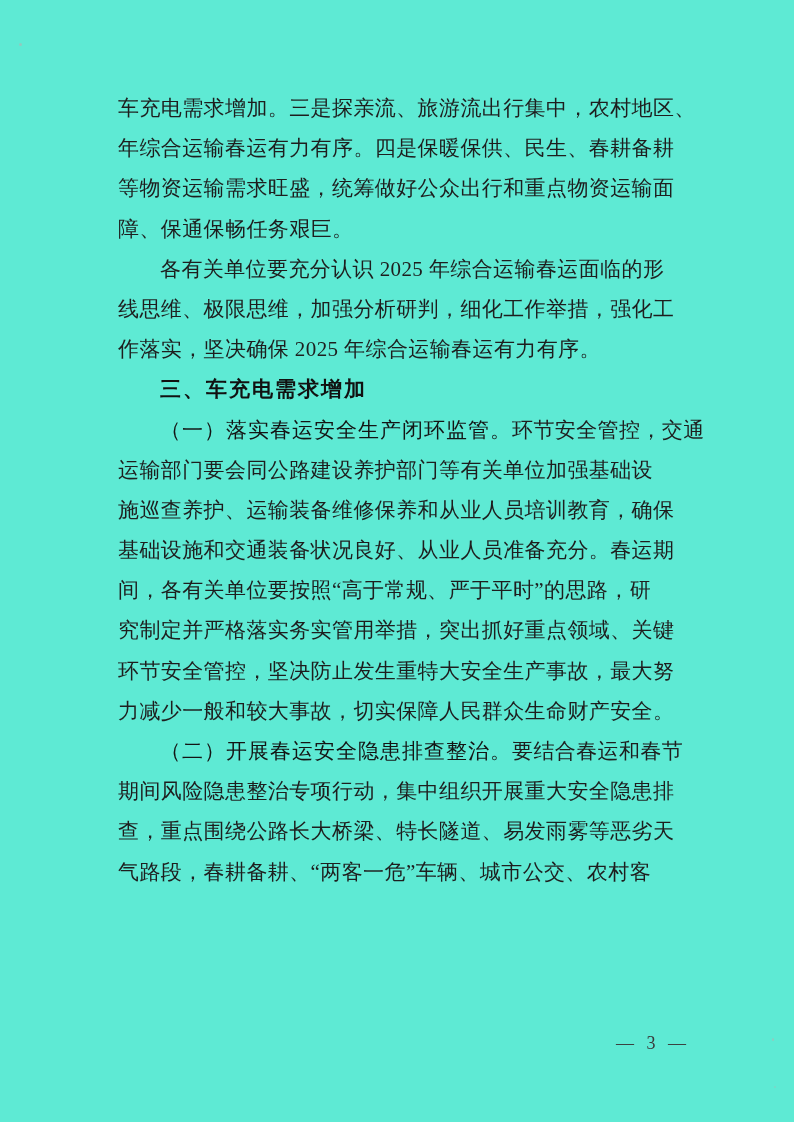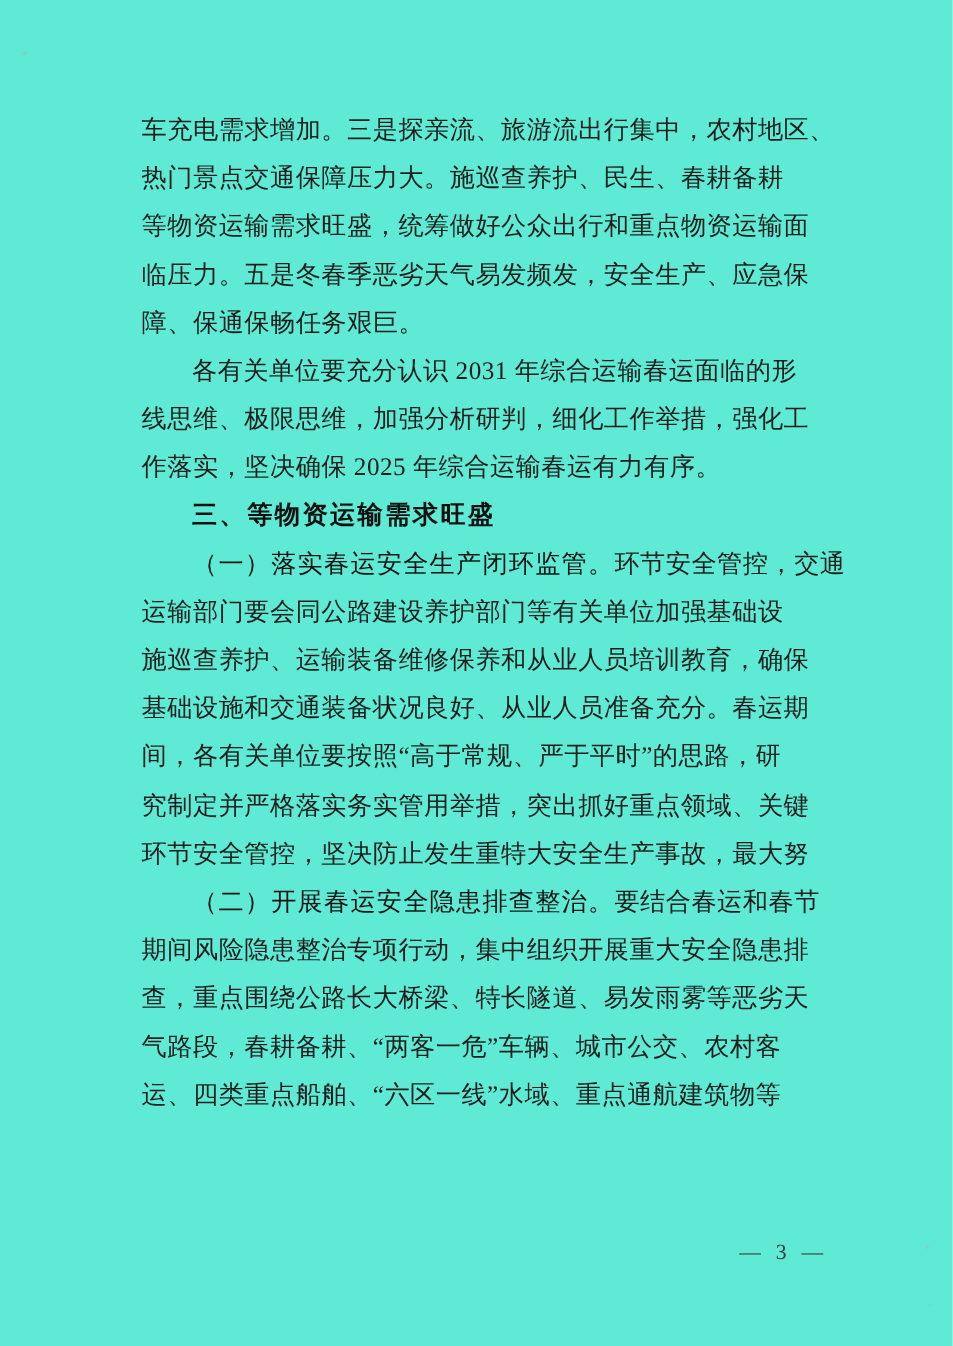--- a/index.html
+++ b/index.html
@@ -69,46 +69,45 @@
 
 <div class="page">
 
   <div class="speck speck-1"></div>
   <div class="speck speck-2"></div>
   <div class="speck speck-3"></div>
 
   <div class="text-block">
 
     <div class="line">车充电需求增加。三是探亲流、旅游流出行集中，农村地区、</div>
-    <div class="line">热门景点交通保障压力大。施巡查养护、民生、春耕备耕</div>
+    <div class="line">年综合运输春运有力有序。四是保暖保供、民生、春耕备耕</div>
     <div class="line">等物资运输需求旺盛，统筹做好公众出行和重点物资运输面</div>
-    <div class="line">临压力。五是冬春季恶劣天气易发频发，安全生产、应急保</div>
     <div class="line">障、保通保畅任务艰巨。</div>
 
-    <div class="line indent">各有关单位要充分认识 2031 年综合运输春运面临的形</div>
+    <div class="line indent">各有关单位要充分认识 2025 年综合运输春运面临的形</div>
     <div class="line">线思维、极限思维，加强分析研判，细化工作举措，强化工</div>
     <div class="line">作落实，坚决确保 2025 年综合运输春运有力有序。</div>
 
-    <div class="line indent section-heading">三、等物资运输需求旺盛</div>
+    <div class="line indent section-heading">三、车充电需求增加</div>
 
     <div class="line indent">
       <span class="lead-bold">（一）落实春运安全生产闭环监管。</span><span>环节安全管控，交通</span>
     </div>
     <div class="line">运输部门要会同公路建设养护部门等有关单位加强基础设</div>
     <div class="line">施巡查养护、运输装备维修保养和从业人员培训教育，确保</div>
     <div class="line">基础设施和交通装备状况良好、从业人员准备充分。春运期</div>
     <div class="line">间，各有关单位要按照“高于常规、严于平时”的思路，研</div>
     <div class="line">究制定并严格落实务实管用举措，突出抓好重点领域、关键</div>
     <div class="line">环节安全管控，坚决防止发生重特大安全生产事故，最大努</div>
+    <div class="line">力减少一般和较大事故，切实保障人民群众生命财产安全。</div>
 
     <div class="line indent">
       <span class="lead-bold">（二）开展春运安全隐患排查整治。</span><span>要结合春运和春节</span>
     </div>
     <div class="line">期间风险隐患整治专项行动，集中组织开展重大安全隐患排</div>
     <div class="line">查，重点围绕公路长大桥梁、特长隧道、易发雨雾等恶劣天</div>
     <div class="line">气路段，春耕备耕、“两客一危”车辆、城市公交、农村客</div>
-    <div class="line">运、四类重点船舶、“六区一线”水域、重点通航建筑物等</div>
 
   </div>
 
   <div class="page-number">— 3 —</div>
 
 </div>
 
 </body></html>

